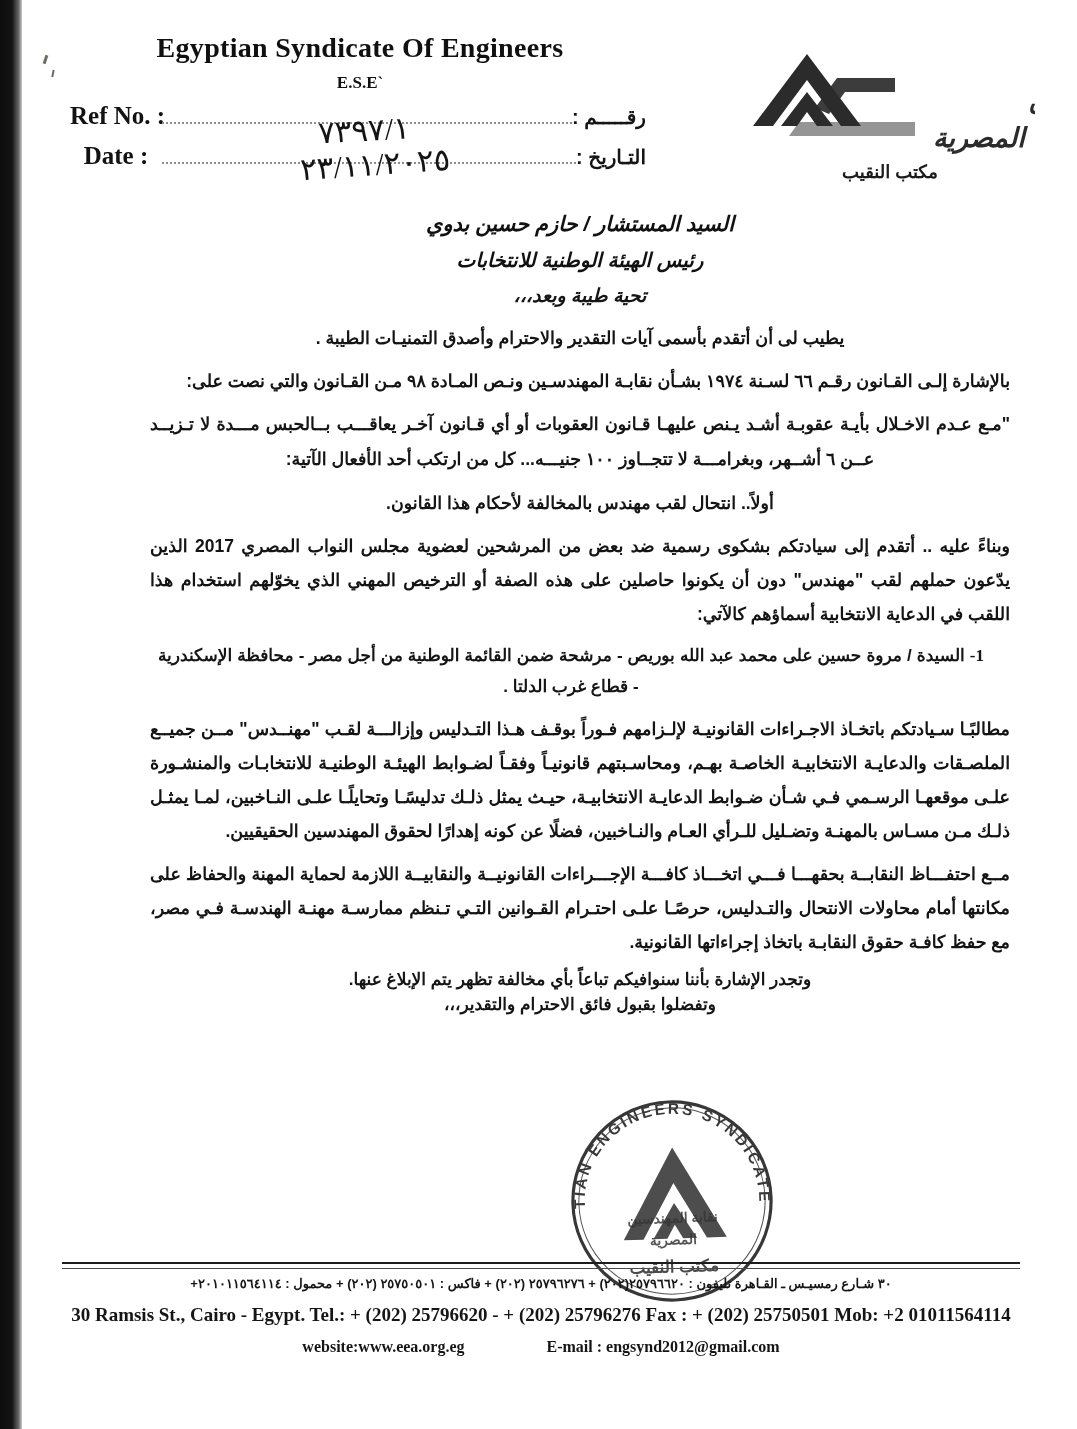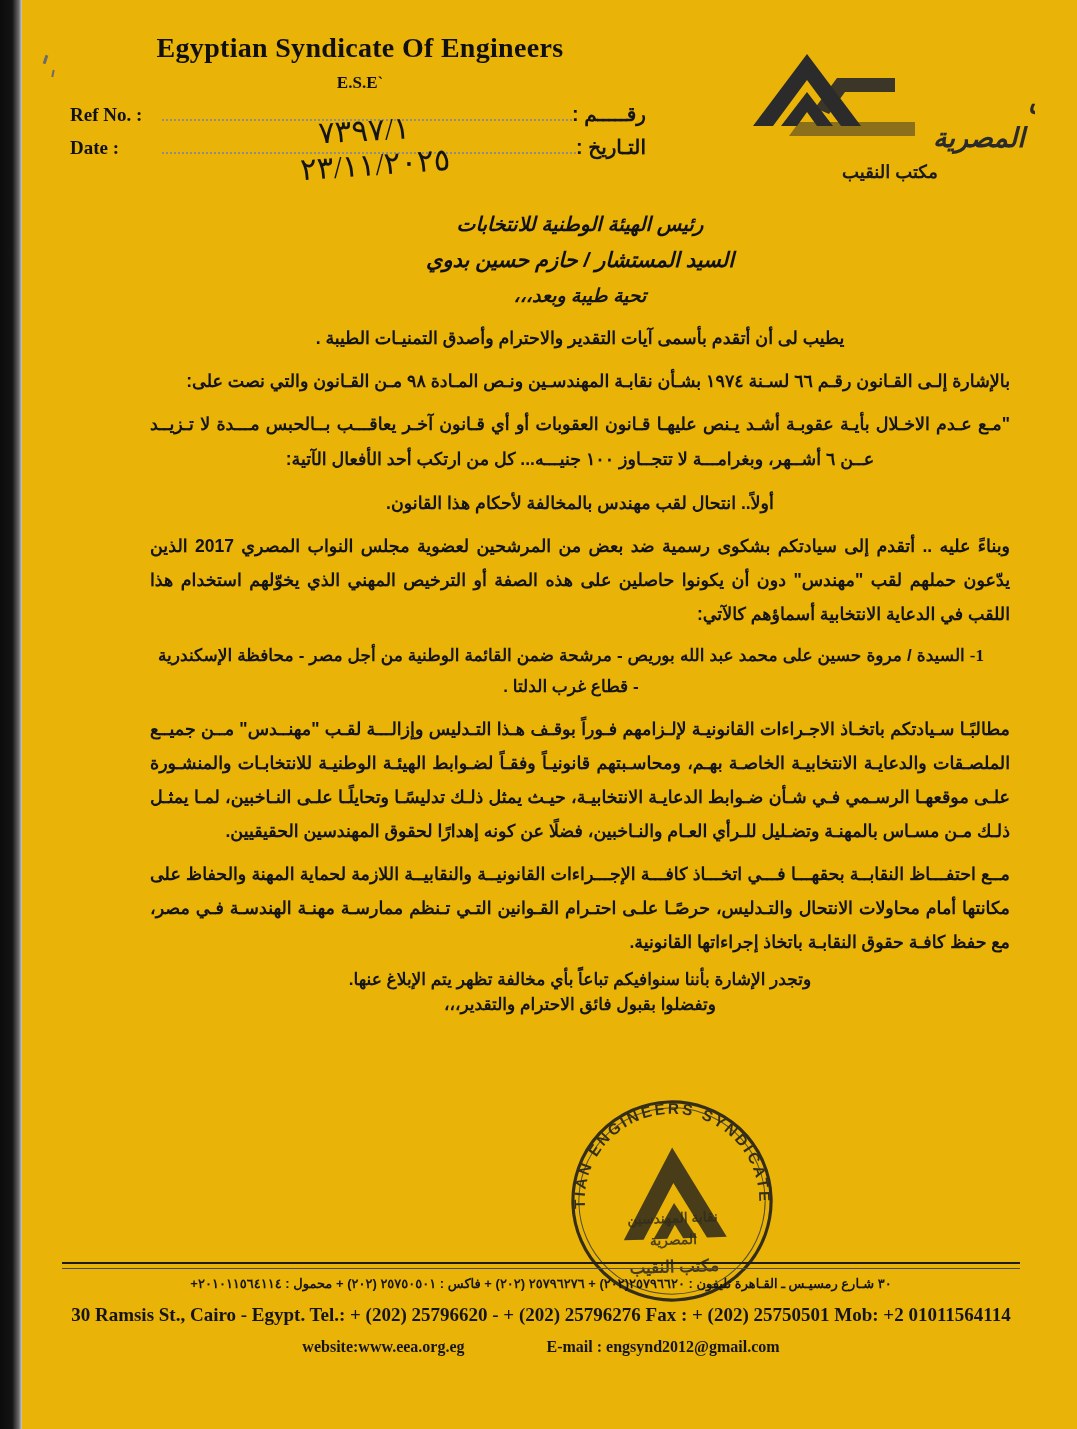--- a/index.html
+++ b/index.html
@@ -6,21 +6,21 @@
   html, body {
     margin: 0;
     padding: 0;
     background: #d8d8d8;
   }
   .page {
     position: relative;
     width: 1077px;
     height: 1429px;
     margin: 0 auto;
-    background: #eab308;
+    background: #ffffff;
     overflow: hidden;
     font-family: "Liberation Sans", sans-serif;
     color: #151515;
   }
   
   .scan-edge-left {
     position: absolute;
     left: 0; top: 0;
     width: 22px; height: 1429px;
     background: linear-gradient(to right, #0c0c0c 0%, #141414 55%, #6a6a6a 85%, #cfcdc9 100%);
@@ -59,29 +59,30 @@
     text-align: center;
     margin-top: 9px;
     color: #101010;
   }
   .refrow {
     display: flex;
     align-items: baseline;
     margin-top: 9px;
     height: 30px;
   }
-  .refrow.second { margin-top: 3px; }
+  .refrow.second { margin-top: 10px; }
   .lbl-en {
     font-family: "Liberation Serif", serif;
     font-weight: bold;
-    font-size: 19px;
+    font-size: 25px;
     color: #121212;
     width: 92px;
     flex: 0 0 92px;
     white-space: nowrap;
+    text-align: center;
   }
   .dotline {
     flex: 1 1 auto;
     border-bottom: 2px dotted #8d8d8d;
     height: 14px;
     position: relative;
   }
   .lbl-ar {
     font-size: 20px;
     font-weight: bold;
@@ -335,22 +336,22 @@
         <text x="284" y="60" text-anchor="end" font-family="'Liberation Sans',sans-serif" font-size="25" font-weight="bold" font-style="italic" fill="#2b2b2b" direction="rtl">نقابة المهندسين</text>
 
         <text x="188" y="99" text-anchor="end" font-family="'Liberation Sans',sans-serif" font-size="27" font-weight="bold" font-style="italic" fill="#2b2b2b" direction="rtl">المصرية</text>
       </svg>
       <div class="logo-caption">مكتب النقيب</div>
     </div>
   </div>
 
   <div class="body-area">
 
+    <div class="addressee">السيد المستشار / حازم حسين بدوي</div>
     <div class="addressee two">رئيس الهيئة الوطنية للانتخابات</div>
-    <div class="addressee">السيد المستشار / حازم حسين بدوي</div>
     <div class="greeting">تحية طيبة وبعد،،،</div>
 
     <p class="para lead">يطيب لى أن أتقدم بأسمى آيات التقدير والاحترام وأصدق التمنيـات الطيبة .</p>
     <p class="para just">بالإشارة إلـى القـانون رقـم ٦٦ لسـنة ١٩٧٤ بشـأن نقابـة المهندسـين ونـص المـادة ٩٨ مـن القـانون والتي نصت على:</p>
     <p class="quote">"مـع عـدم الاخـلال بأيـة عقوبـة أشـد يـنص عليهـا قـانون العقوبات أو أي قـانون آخـر يعاقـــب بــالحبس مـــدة لا تـزيــد عــن ٦ أشــهر، وبغرامـــة لا تتجــاوز ١٠٠ جنيـــه... كل من ارتكب أحد الأفعال الآتية:</p>
     <p class="clause">أولاً.. انتحال لقب مهندس بالمخالفة لأحكام هذا القانون.</p>
     <p class="para just">وبناءً عليه .. أتقدم إلى سيادتكم بشكوى رسمية ضد بعض من المرشحين لعضوية مجلس النواب المصري 2017 الذين يدّعون حملهم لقب "مهندس" دون أن يكونوا حاصلين على هذه الصفة أو الترخيص المهني الذي يخوّلهم استخدام هذا اللقب في الدعاية الانتخابية أسماؤهم كالآتي:</p>
 
     <ol class="names">
       <li>

